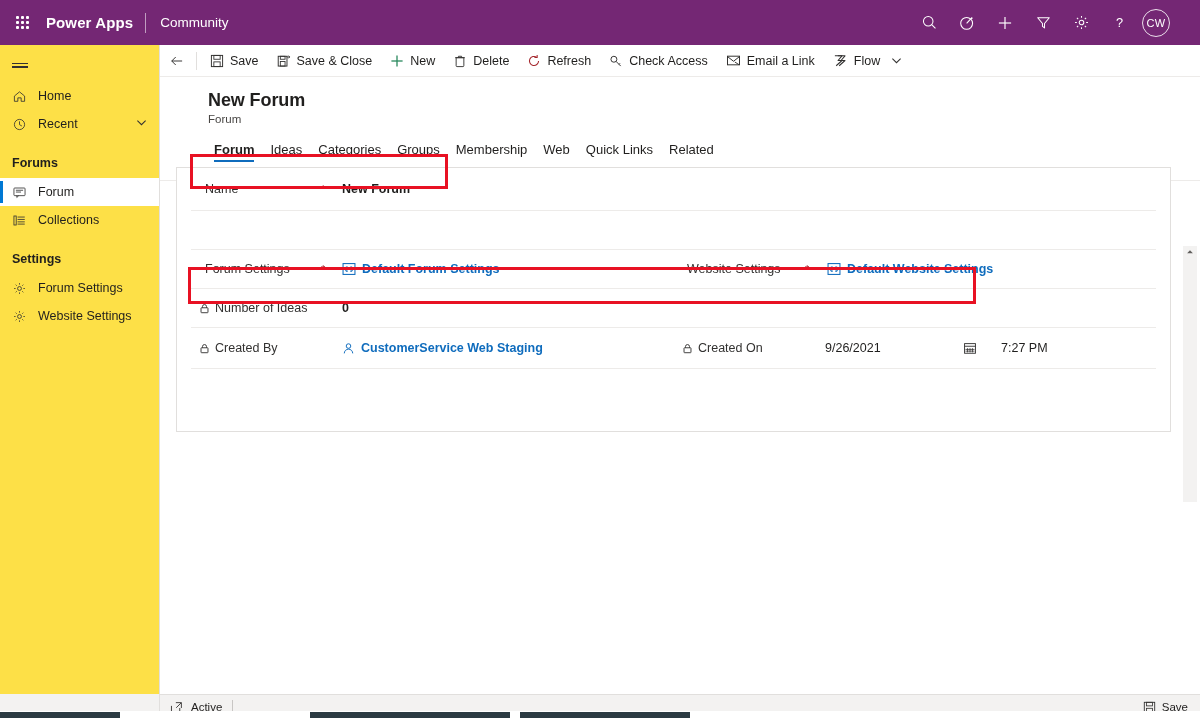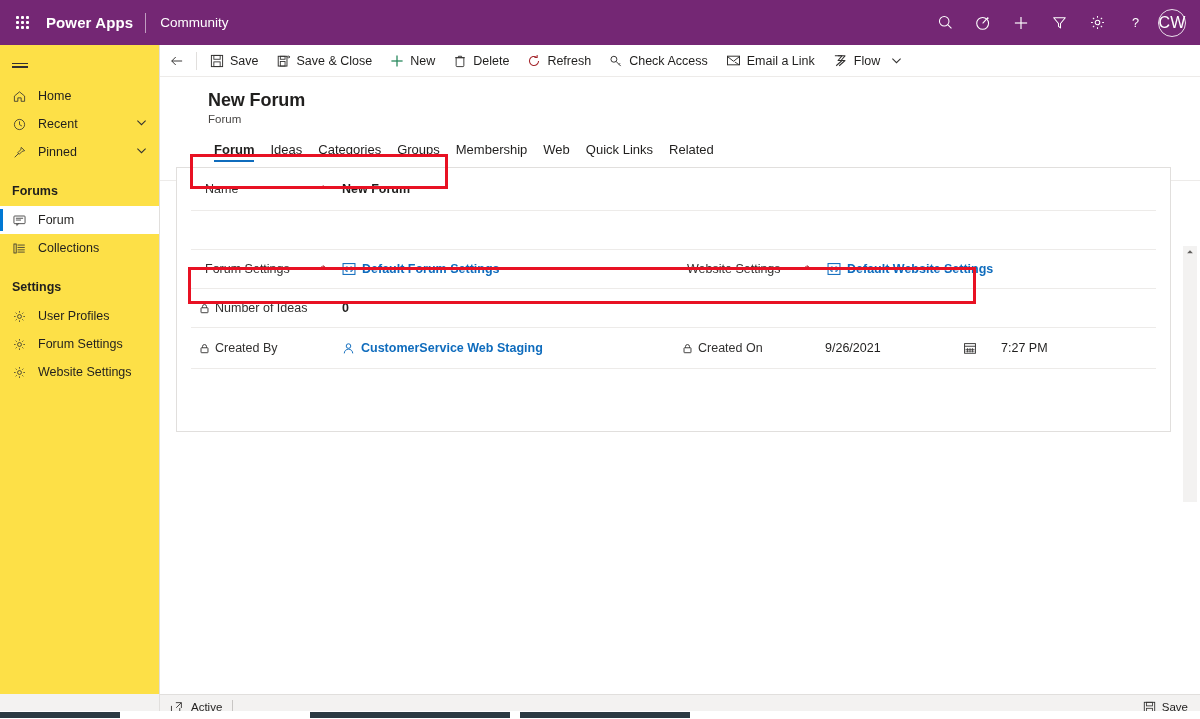--- a/index.html
+++ b/index.html
@@ -39,21 +39,21 @@
   }
   .tb-icon {
     width: 38px; height: 45px; display: flex; align-items: center; justify-content: center;
     cursor: pointer;
   }
   .tb-icon svg { display: block; }
   .avatar {
     width: 28px; height: 28px; border-radius: 50%;
     border: 1px solid rgba(255,255,255,.85);
     display: flex; align-items: center; justify-content: center;
-    font-size: 16px; margin: 0 6px 0 4px; cursor: pointer; letter-spacing: .3px;
+    font-size: 11px; margin: 0 22px 0 4px; cursor: pointer; letter-spacing: .3px;
   }
 
   
   .sidenav {
     position: absolute; left: 0; top: 45px; width: 160px; height: 649px;
     background: #fde047;
     border-right: 1px solid #e1dfdd;
     font-size: 12.5px;
   }
   .hamburger {
@@ -285,34 +285,20 @@
         </svg>
     </span>
     <span class="ni-label">Recent</span>
     <span class="chev">
       <svg width="11" height="11" viewBox="0 0 12 12">
           <path d="M1.5 4 L6 8.4 L10.5 4" fill="none" stroke="#323130" stroke-width="1.1"></path>
         </svg>
     </span>
   </div>
 
-  <div class="nav-item">
-    <span class="ni-icon">
-      <svg width="15" height="15" viewBox="0 0 20 20">
-          <path d="M12.4 3.2 L16.8 7.6 L13.6 8.4 L9.6 12.4 L7.6 10.4 L11.6 6.4 Z" fill="none" stroke="#323130" stroke-width="1.1" stroke-linejoin="round"></path>
-          <line x1="8.6" y1="11.4" x2="3.6" y2="16.4" stroke="#323130" stroke-width="1.1"></line>
-        </svg>
-    </span>
-    <span class="ni-label">Pinned</span>
-    <span class="chev">
-      <svg width="11" height="11" viewBox="0 0 12 12">
-          <path d="M1.5 4 L6 8.4 L10.5 4" fill="none" stroke="#323130" stroke-width="1.1"></path>
-        </svg>
-    </span>
-  </div>
 
   <div class="nav-spacer"></div>
   <div class="nav-group">Forums</div>
 
   <div class="nav-item selected">
     <span class="ni-icon">
       <svg width="15" height="15" viewBox="0 0 20 20">
           <rect x="2.6" y="4" width="14.8" height="10.2" rx="1" fill="none" stroke="#323130" stroke-width="1.1"></rect>
           <line x1="5.2" y1="7" x2="14.8" y2="7" stroke="#323130" stroke-width="1.1"></line>
           <line x1="5.2" y1="9.4" x2="12" y2="9.4" stroke="#323130" stroke-width="1.1"></line>
@@ -331,29 +317,20 @@
           <line x1="7.4" y1="11.8" x2="17" y2="11.8" stroke="#323130" stroke-width="1.1"></line>
           <line x1="7.4" y1="14.8" x2="17" y2="14.8" stroke="#323130" stroke-width="1.1"></line>
         </svg>
     </span>
     <span class="ni-label">Collections</span>
   </div>
 
   <div class="nav-spacer"></div>
   <div class="nav-group">Settings</div>
 
-  <div class="nav-item">
-    <span class="ni-icon">
-      <svg width="15" height="15" viewBox="0 0 20 20">
-          <circle cx="10" cy="10" r="2.6" fill="none" stroke="#323130" stroke-width="1.1"></circle>
-          <path d="M10 2.8v2M10 15.2v2M2.8 10h2M15.2 10h2M4.9 4.9l1.4 1.4M13.7 13.7l1.4 1.4M15.1 4.9l-1.4 1.4M6.3 13.7l-1.4 1.4" stroke="#323130" stroke-width="1.1"></path>
-        </svg>
-    </span>
-    <span class="ni-label">User Profiles</span>
-  </div>
   <div class="nav-item">
     <span class="ni-icon">
       <svg width="15" height="15" viewBox="0 0 20 20">
           <circle cx="10" cy="10" r="2.6" fill="none" stroke="#323130" stroke-width="1.1"></circle>
           <path d="M10 2.8v2M10 15.2v2M2.8 10h2M15.2 10h2M4.9 4.9l1.4 1.4M13.7 13.7l1.4 1.4M15.1 4.9l-1.4 1.4M6.3 13.7l-1.4 1.4" stroke="#323130" stroke-width="1.1"></path>
         </svg>
     </span>
     <span class="ni-label">Forum Settings</span>
   </div>
   <div class="nav-item">

